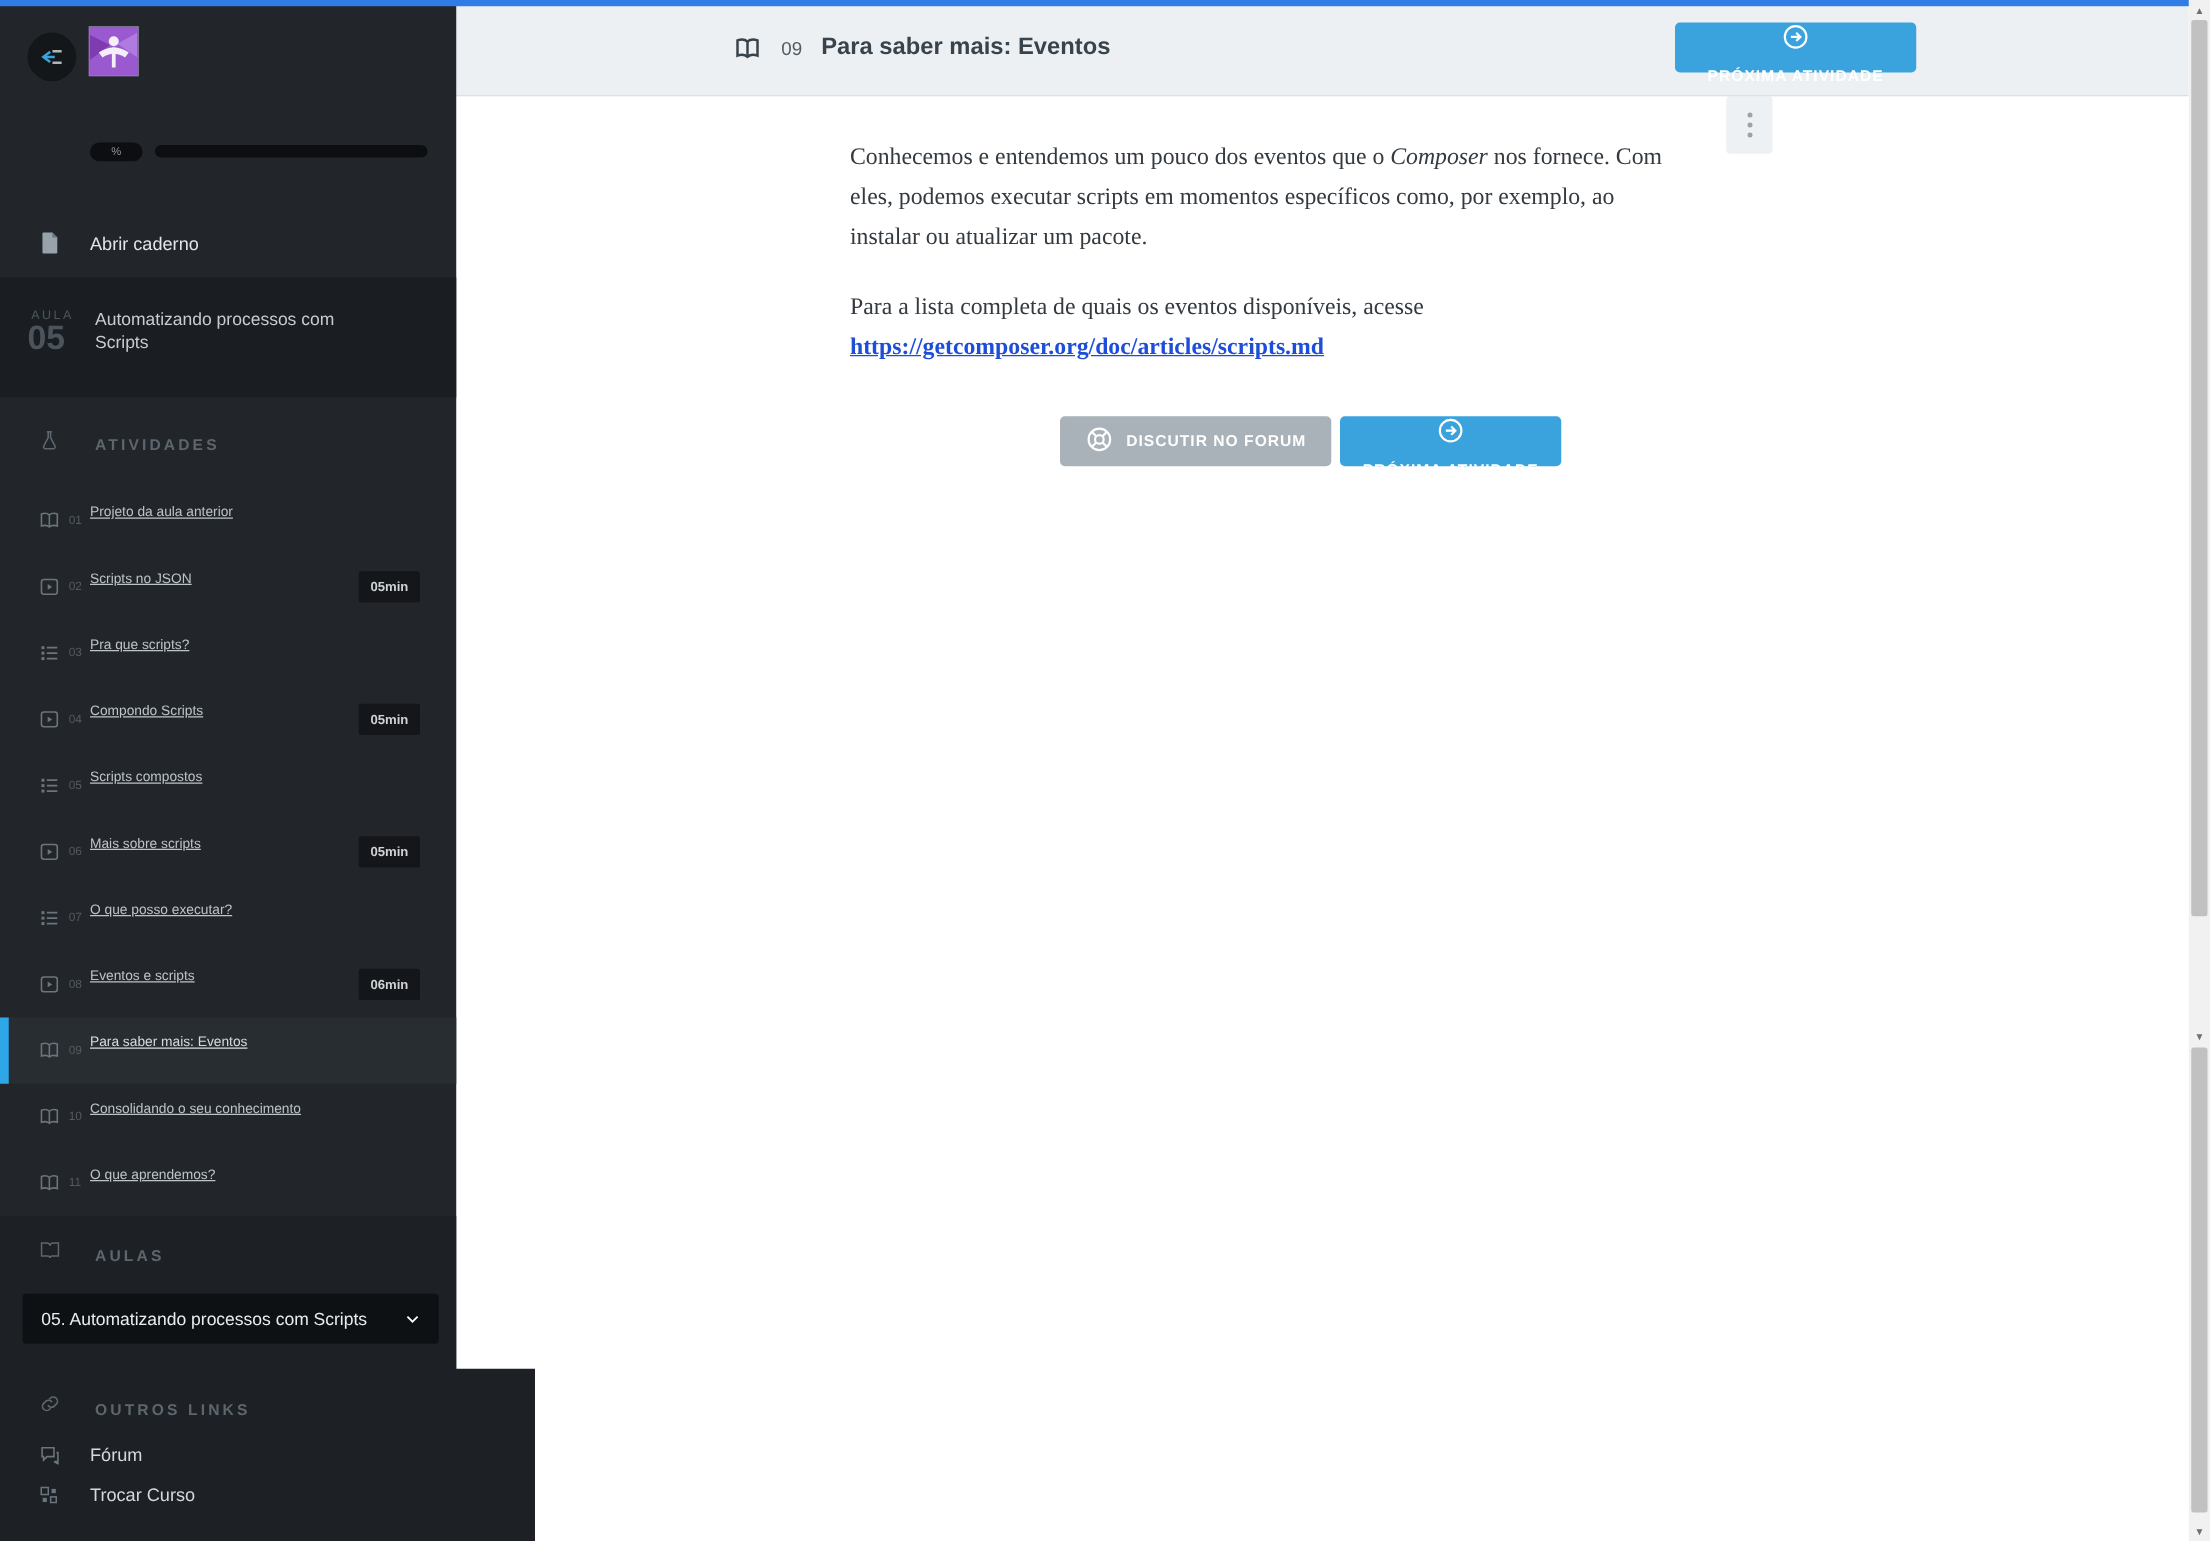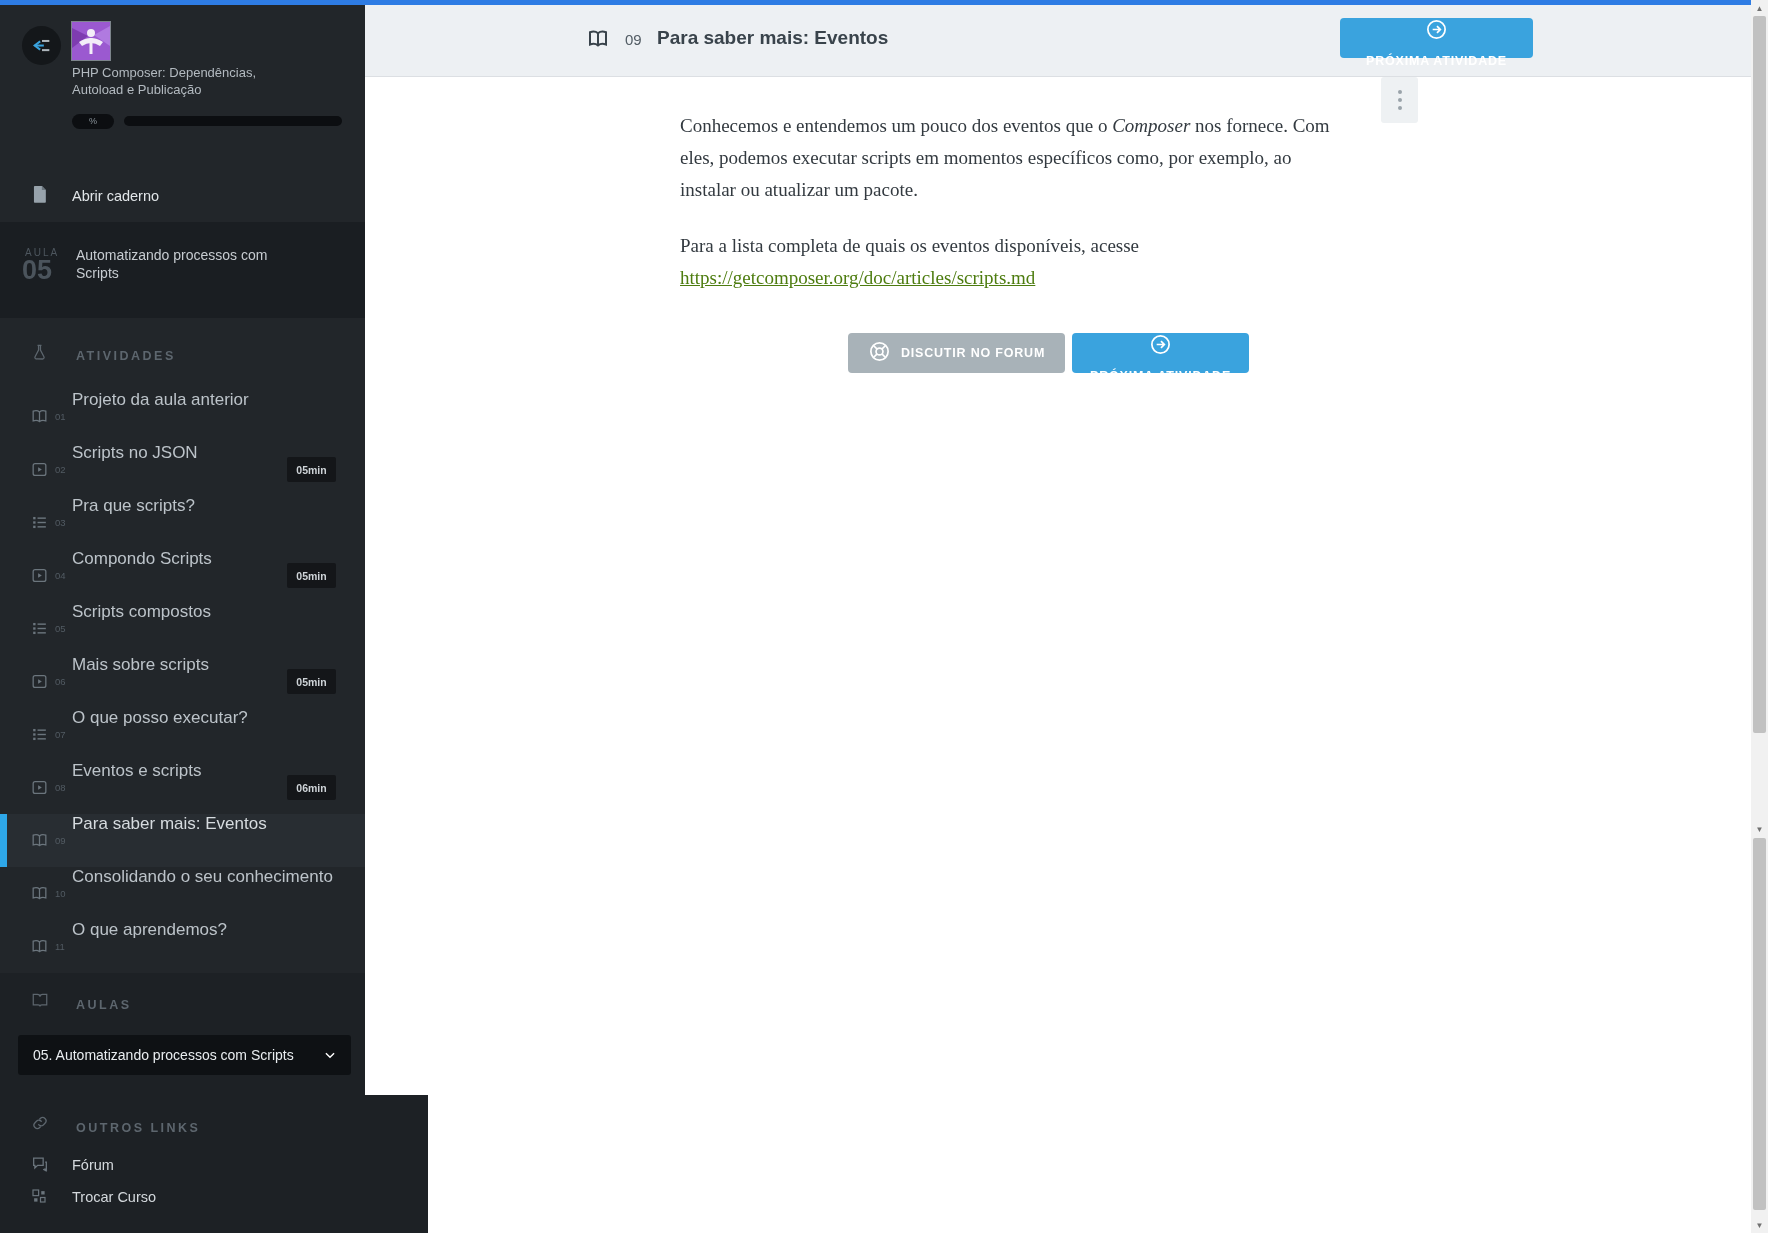--- a/index.html
+++ b/index.html
@@ -44,21 +44,21 @@
   .sec-header { position:relative; height:72px; }
   .sec-header .ic  { position:absolute; left:30px; top:24px; }
   .sec-header .txt { position:absolute; left:76px; top:31px; font-size:12.5px;
                      font-weight:bold; letter-spacing:2.5px; color:#5d666e; }
 
   .activities { position:absolute; left:0; top:318px; width:428px; }
   .act-list { position:relative; }
   .act-row { position:relative; width:365px; height:53px; cursor:pointer; }
   .act-row .ic  { position:absolute; left:30px; top:17px; }
   .act-row .num { position:absolute; left:55px; top:21px; font-size:9.5px; color:#525b63; }
-  .act-row .lbl { position:absolute; left:72px; top:0; font-size:17px; color:#bcc3c9; }
+  .act-row .lbl { position:absolute; left:72px; top:14px; font-size:11px; color:#bcc3c9;text-decoration:underline; }
   .act-row .badge { position:absolute; left:287px; top:14px; width:49px; height:25px;
                     background:#141619; color:#ced3d7; font-size:10.5px; font-weight:bold;
                     display:flex; align-items:center; justify-content:center; border-radius:2px; }
   .act-row.active { background:#282d32; }
   .act-row.active::before { content:""; position:absolute; left:0; top:0; width:7px;
                             height:53px; background:#2ea7e8; }
   .act-row.active .lbl { color:#d6dbdf; }
 
   .aulas-sec { position:absolute; left:0; top:973px; width:365px; height:122px;
                background:#1d2125; }
@@ -93,21 +93,21 @@
   .dots-box { position:absolute; left:1016px; top:0px; width:37px; height:46px;
               background:#eef1f3; border-radius:3px; cursor:pointer;
               display:flex; flex-direction:column; align-items:center;
               justify-content:center; gap:4px; }
   .dots-box i { width:4px; height:4px; border-radius:50%; background:#9aa3aa; }
 
   .lesson-text { position:absolute; left:315px; top:33px; width:664px;
                  font-family:"Liberation Serif", serif; font-size:19px; line-height:32px;
                  color:#333a40; }
   .lesson-text p + p { margin-top:24px; }
-  .lesson-text a { color:#4d7c0f; }
+  .lesson-text a { color:#1d4ed8;font-weight:bold; }
 
   .btn-row { position:absolute; left:315px; top:256px; width:737px; display:flex;
              justify-content:center; gap:7px; }
   .btn-gray { display:flex; align-items:center; gap:10px; background:#a8b2b8; border:none;
               border-radius:4px; color:#fff; font-family:"Liberation Sans",sans-serif;
               font-size:12.5px; font-weight:bold; letter-spacing:.8px; cursor:pointer;
               padding:0 20px; height:40px; }
 
   
   .scrollrail { position:absolute; left:1751px; top:0; width:17px; height:1233px;
@@ -137,24 +137,20 @@
       <svg width="38" height="38" viewBox="0 0 38 38">
         <rect x="0" y="0" width="38" height="38" fill="#9b59d0"></rect>
         <polygon points="0,6 16,14 0,26" fill="#7e3cb0"></polygon>
         <polygon points="38,4 22,13 38,24" fill="#b07ae0"></polygon>
         <circle cx="19" cy="11" r="4" fill="#f3eef8"></circle>
         <path d="M7 20 Q19 12 31 20 L28 24 Q19 18 10 24 Z" fill="#f3eef8"></path>
         <rect x="17.5" y="16" width="3" height="16" fill="#f3eef8"></rect>
       </svg>
     </div>
 
-    <div class="course-title">
-      <div>PHP Composer: Dependências,</div>
-      <div>Autoload e Publicação</div>
-    </div>
 
     <div class="progress-row">
       <div class="progress-pill">%</div>
       <div class="progress-track"></div>
     </div>
 
     <div class="notebook-row">
       <span class="ic">
         <svg width="19" height="22" viewBox="0 0 24 24">
           <path d="M6 2h9l5 5v15a1 1 0 0 1-1 1H6a1 1 0 0 1-1-1V3a1 1 0 0 1 1-1z" fill="#97a2ab"></path>

